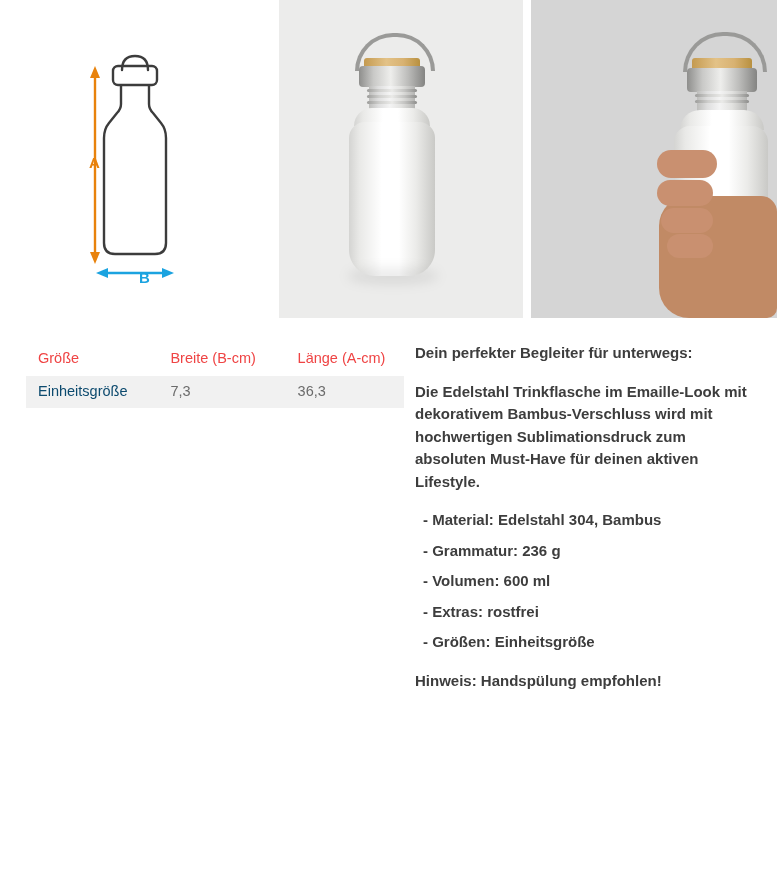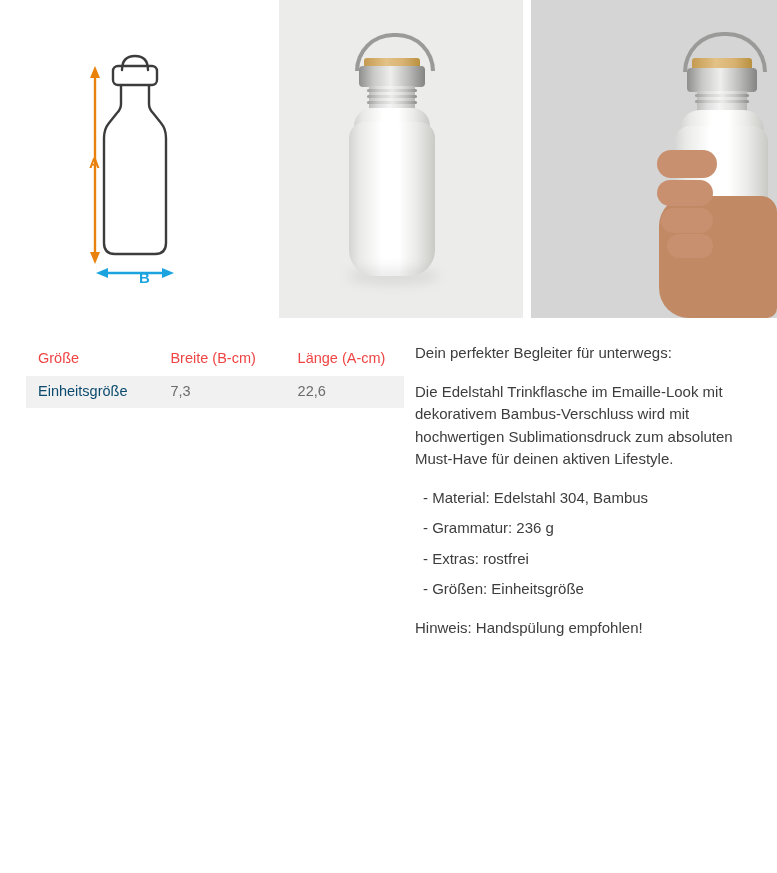--- a/index.html
+++ b/index.html
@@ -172,20 +172,21 @@
 
   
   .description {
     position: absolute;
     left: 415px;
     top: 342px;
     width: 340px;
     font-size: 15px;
     line-height: 22.5px;
     color: #3d3d3d;
+    font-weight: bold;
   }
   .description p {
     margin: 0 0 16px 0;
   }
   .description ul {
     margin: 0 0 16px 0;
     padding: 0;
     list-style: none;
   }
   .description li {
@@ -265,28 +266,29 @@
     <tr>
       <th class="col-1">Größe</th>
       <th class="col-2">Breite (B-cm)</th>
       <th class="col-3">Länge (A-cm)</th>
     </tr>
   </thead>
   <tbody>
     <tr>
       <td class="first">Einheitsgröße</td>
       <td>7,3</td>
-      <td>22,6</td>
+      <td>36,3</td>
     </tr>
   </tbody>
 </table>
 
 <div class="description">
   <p>Dein perfekter Begleiter für unterwegs:</p>
   <p>Die Edelstahl Trinkflasche im Emaille-Look mit dekorativem Bambus-Verschluss wird mit hochwertigen Sublimationsdruck zum absoluten Must-Have für deinen aktiven Lifestyle.</p>
   <ul>
     <li>- Material: Edelstahl 304, Bambus</li>
     <li>- Grammatur: 236 g</li>
+    <li>- Volumen: 600 ml</li>
     <li>- Extras: rostfrei</li>
     <li>- Größen: Einheitsgröße</li>
   </ul>
   <p>Hinweis: Handspülung empfohlen!</p>
 </div>
 
 </body></html>

